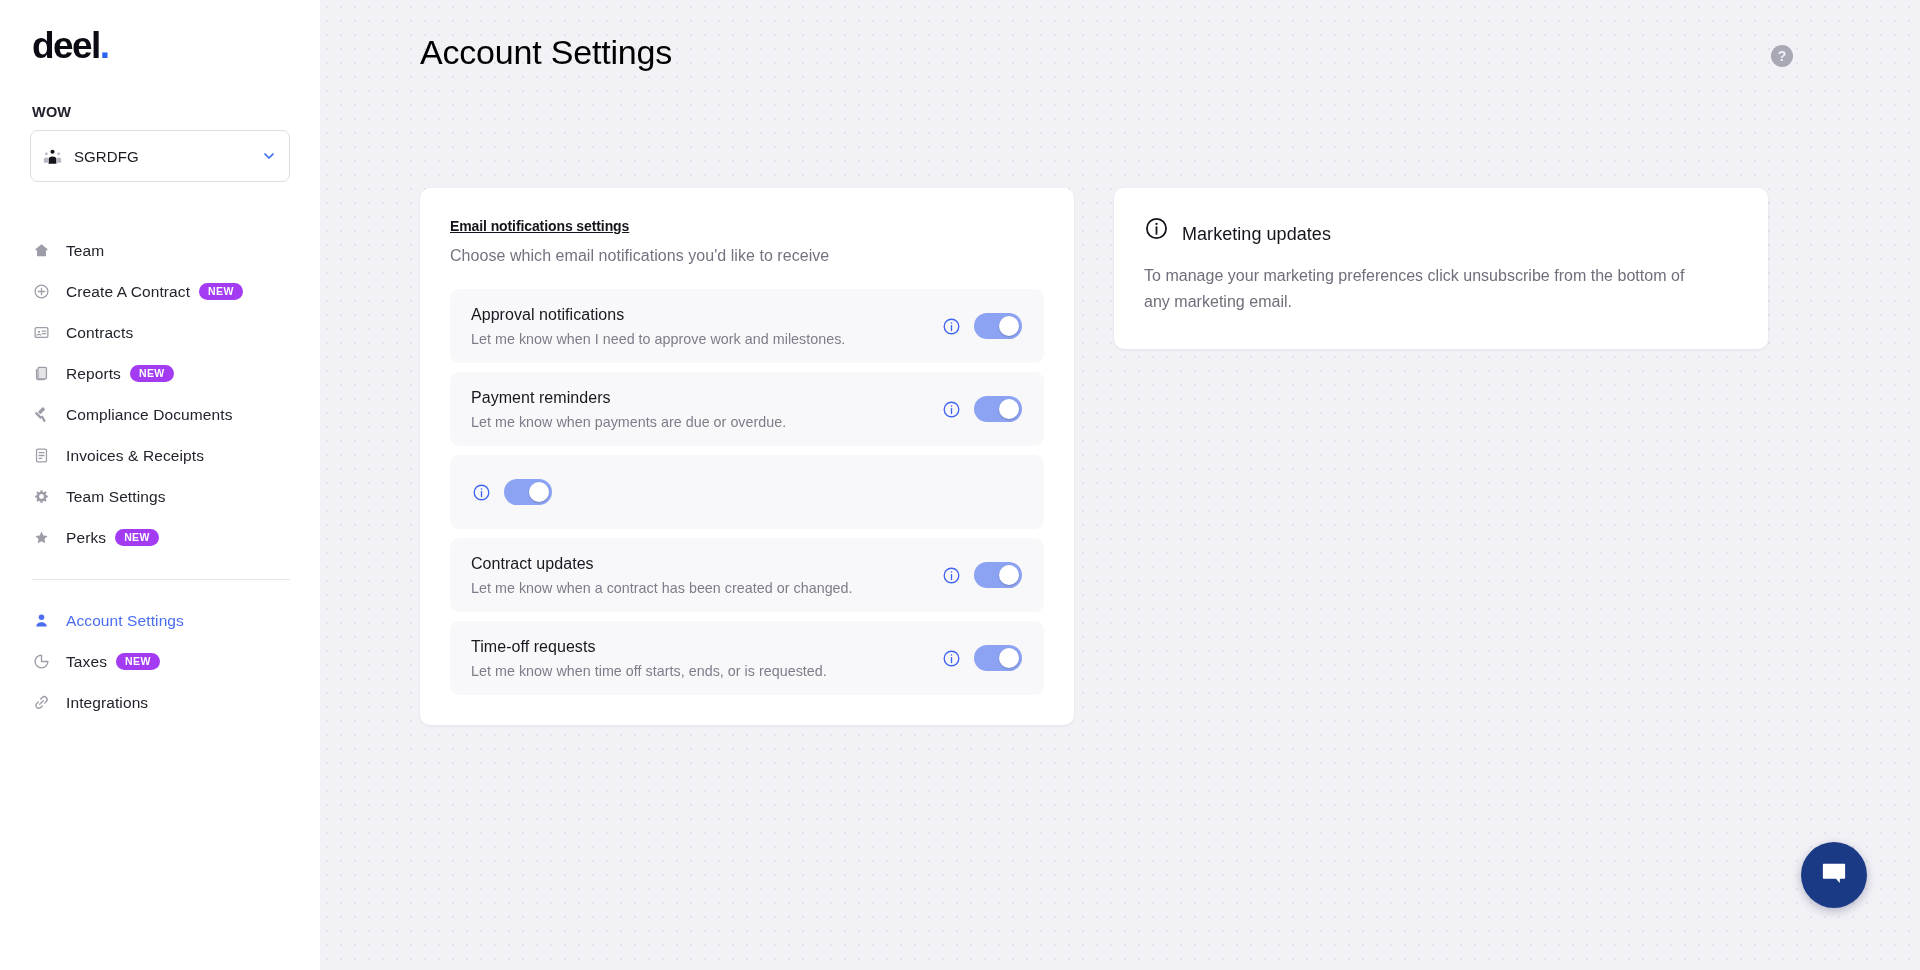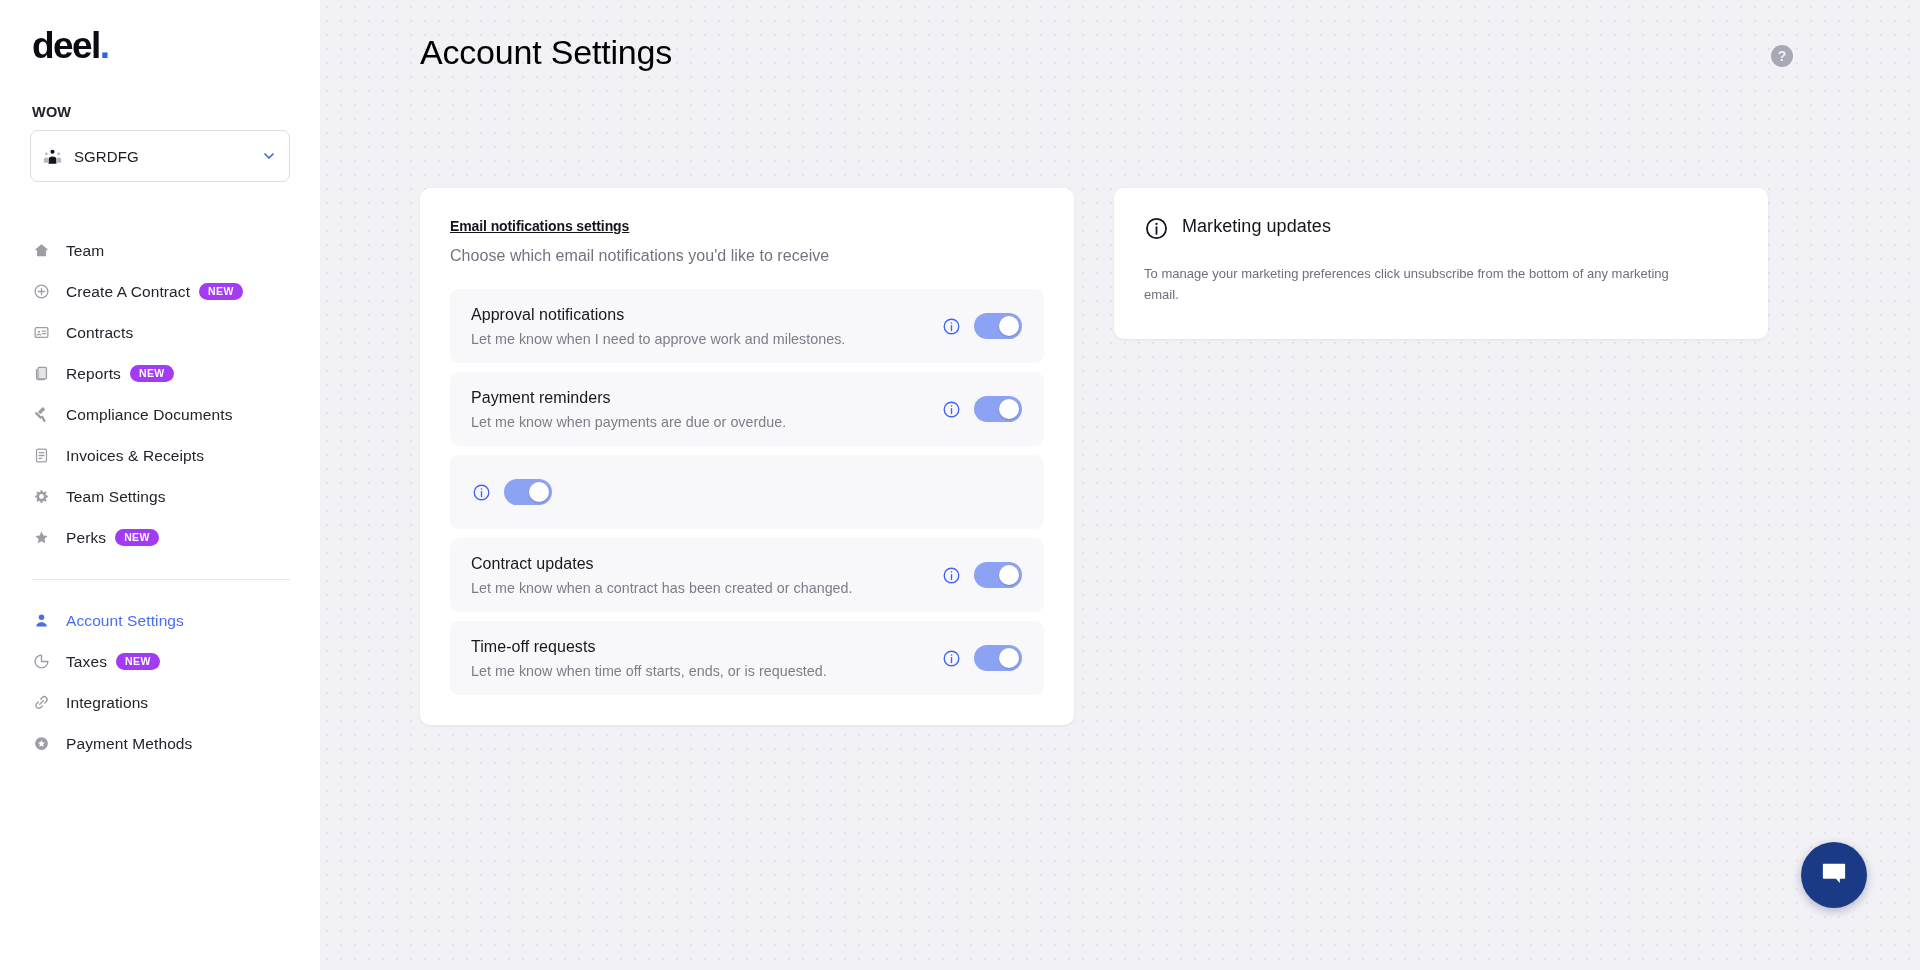--- a/index.html
+++ b/index.html
@@ -295,31 +295,31 @@
     box-shadow: 0 1px 2px rgba(0,0,0,0.18);
   }
 
   .card-right {
     width: 654px;
     flex: 0 0 654px;
     padding: 28px 30px 34px;
   }
   .mk-head {
     display: flex;
-    align-items: flex-start;
+    align-items: flex-end;
     gap: 13px;
   }
   .mk-title {
     font-size: 18px;
     color: #15151d;
     letter-spacing: 0.05px;
   }
   .mk-body {
     margin-top: 18px;
-    font-size: 13px;
+    font-size: 16px;
     line-height: 1.62;
     color: #6f6f7c;
     max-width: 556px;
     letter-spacing: 0.02px;
   }
 
   .chat-fab {
     position: absolute;
     right: 53px;
     bottom: 62px;
@@ -481,29 +481,20 @@
         <span class="nav-icon">
           <svg width="17" height="17" viewBox="0 0 24 24" fill="none" stroke="currentColor" stroke-width="1.9" stroke-linecap="round">
             <path d="M9.5 14.5 14.5 9.5"></path>
             <path d="M10.8 7.2 13 5a4 4 0 0 1 5.7 5.7l-2.2 2.2"></path>
             <path d="M13.2 16.8 11 19a4 4 0 0 1-5.7-5.7l2.2-2.2"></path>
           </svg>
         </span>
         <span class="nav-label">Integrations</span>
       </div>
 
-      <div class="nav-item">
-        <span class="nav-icon">
-          <svg width="17" height="17" viewBox="0 0 24 24" fill="currentColor">
-            <circle cx="12" cy="12" r="9"></circle>
-            <path d="m12 7.2 1.5 3.1 3.4.5-2.5 2.4.6 3.4-3-1.6-3 1.6.6-3.4-2.5-2.4 3.4-.5z" fill="#ffffff"></path>
-          </svg>
-        </span>
-        <span class="nav-label">Payment Methods</span>
-      </div>
 
     </nav>
   </aside>
 
   <main class="main">
 
     <h1 class="page-title">Account Settings</h1>
 
     <div class="help-btn">?</div>
 

